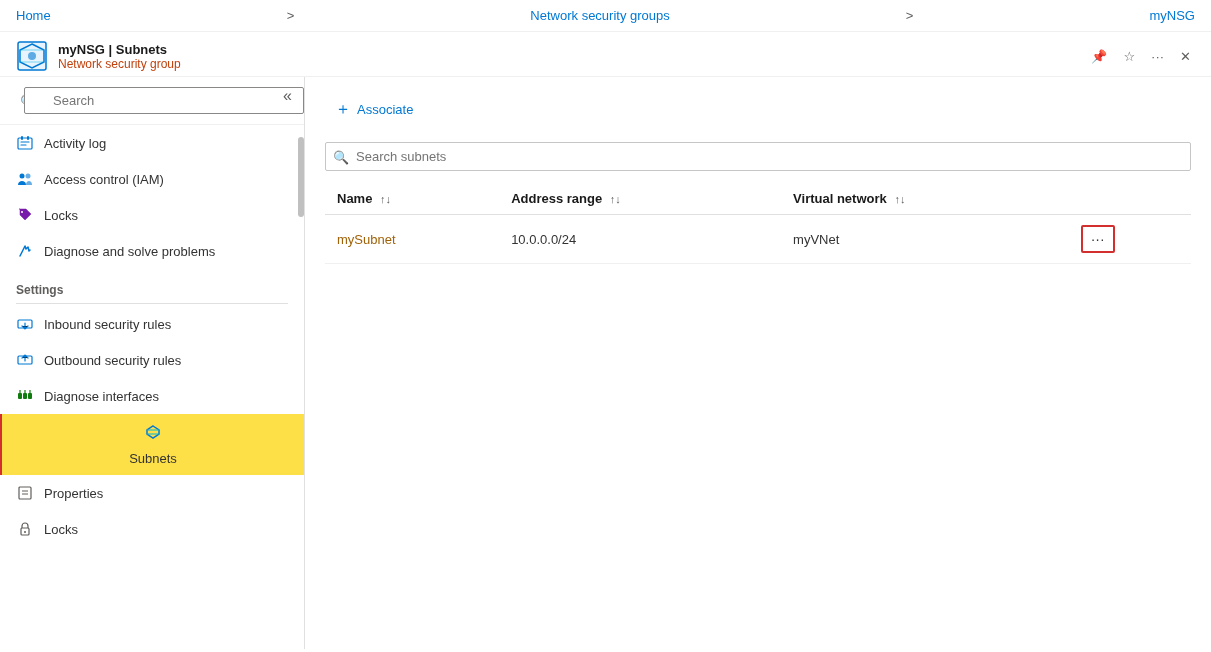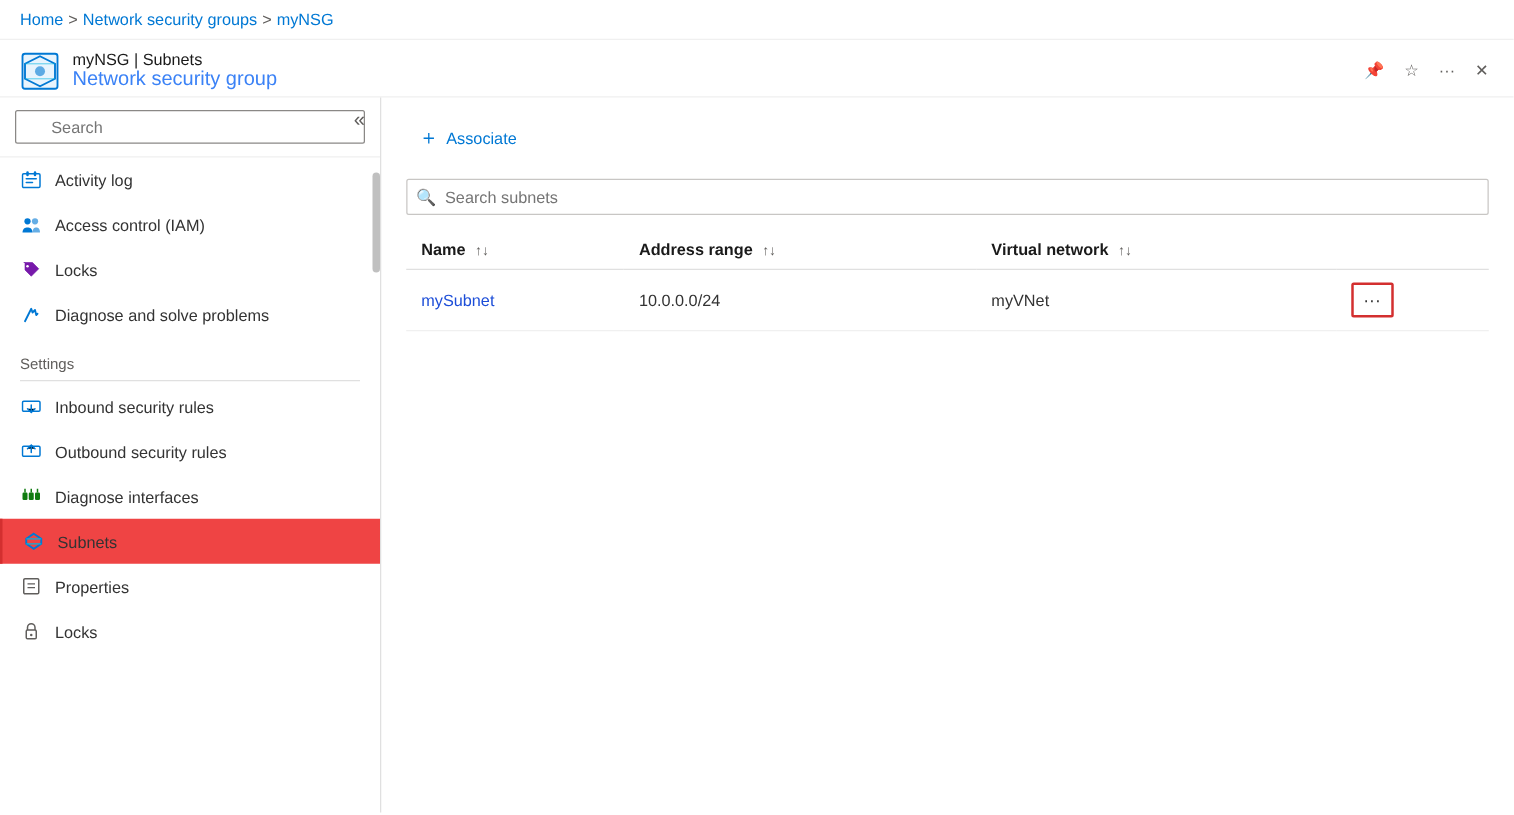--- a/index.html
+++ b/index.html
@@ -2,66 +2,67 @@
 <html><head>
   <meta charset="utf-8">
   <style>
     * { box-sizing: border-box; margin: 0; padding: 0; font-family: 'Segoe UI', Arial, sans-serif; font-size: 13px; }
     body { background: #fff; color: #333; width: 1211px; height: 652px; overflow: hidden; }
 
     
     .breadcrumb {
       display: flex; align-items: center; padding: 8px 16px; font-size: 12px; color: #0078d4;
       border-bottom: 1px solid #f0f0f0;
+      justify-content: space-between;
     }
     .breadcrumb span { color: #605e5c; margin: 0 4px; }
     .breadcrumb a { color: #0078d4; text-decoration: none; cursor: pointer; }
 
     
     .page-header {
       display: flex; align-items: center; padding: 8px 16px 4px 16px; border-bottom: 1px solid #f0f0f0; position: relative;
     }
     .header-icon {
       width: 32px; height: 32px; margin-right: 10px; display: flex; align-items: center; justify-content: center;
     }
     .header-title-group { flex: 1; }
-    .header-title { font-size: 20px; font-weight: 400; color: #1a1a1a; display: flex; align-items: center; gap: 8px; }
-    .header-subtitle { font-size: 16px; color: #3b82f6; }
+    .header-title { font-size: 20px; font-weight: 700; color: #1a1a1a; display: flex; align-items: center; gap: 8px; }
+    .header-subtitle { font-size: 12px; color: #c2410c; }
     .header-actions { display: flex; align-items: center; gap: 8px; }
     .icon-btn { background: none; border: none; cursor: pointer; color: #605e5c; font-size: 16px; padding: 4px; display: flex; align-items: center; }
     .close-btn { font-size: 18px; color: #605e5c; }
 
     
     .main-layout { display: flex; height: calc(652px - 80px); }
 
     
     .sidebar {
       width: 305px; min-width: 305px; border-right: 1px solid #e0e0e0; display: flex; flex-direction: column; overflow-y: auto; position: relative;
     }
     .sidebar-search {
       padding: 10px 12px; border-bottom: 1px solid #f0f0f0;
     }
     .sidebar-search-input {
       width: 100%; border: 1px solid #8a8886; border-radius: 2px; padding: 5px 8px 5px 28px;
-      font-size: 13px; color: #333; background: #fff; outline: none; position: relative;
+      font-size: 13px; color: #333; background: #fff; outline: none; position: relative; margin-left: 12px;
     }
     .search-wrapper { position: relative; }
     .search-icon-inner {
       position: absolute; left: 8px; top: 50%; transform: translateY(-50%); color: #605e5c; font-size: 13px; pointer-events: none;
     }
     .collapse-btn {
       position: absolute; right: 12px; top: 10px; background: none; border: none; cursor: pointer; color: #605e5c; font-size: 16px;
     }
     .nav-item {
       display: flex; align-items: center; gap: 10px; padding: 9px 16px; cursor: pointer; color: #333;
     }
     .nav-item.active { background: #f0f0f0; border-left: 2px solid #0078d4; }
     .nav-icon { width: 18px; height: 18px; display: flex; align-items: center; justify-content: center; font-size: 15px; flex-shrink: 0; }
     .section-label {
-      font-size: 12px; font-weight: 400; color: #605e5c; padding: 14px 16px 4px 16px; text-transform: none;
+      font-size: 12px; font-weight: 700; color: #605e5c; padding: 14px 16px 4px 16px; text-transform: none;
     }
     .section-divider { border: none; border-top: 1px solid #e0e0e0; margin: 2px 16px; }
 
     
     .sidebar-scrollbar {
       position: absolute; right: 0; top: 60px; width: 6px; height: 80px; background: #c0c0c0; border-radius: 3px;
     }
 
     
     .content { flex: 1; display: flex; flex-direction: column; padding: 16px 20px; overflow: auto; }
@@ -83,32 +84,32 @@
     
     .data-table { width: 100%; border-collapse: collapse; }
     .data-table th {
       text-align: left; font-weight: 600; font-size: 13px; color: #1a1a1a;
       padding: 8px 12px; border-bottom: 1px solid #e0e0e0; white-space: nowrap;
     }
     .data-table th .sort-icon { color: #605e5c; font-size: 11px; margin-left: 4px; }
     .data-table td {
       padding: 10px 12px; border-bottom: 1px solid #f0f0f0; font-size: 13px; color: #333;
     }
-    .data-table .row-link { color: #1d4ed8; cursor: pointer; text-decoration: none; }
+    .data-table .row-link { color: #a16207; cursor: pointer; text-decoration: none; }
 
     .more-btn {
       background: none; border: 2px solid #d32f2f; cursor: pointer; padding: 4px 8px; color: #333;
       border-radius: 2px; font-size: 14px;
     }
 
     
     .nsg-icon svg { width: 32px; height: 32px; }
 
     
-    .nav-item.active { background: #ef4444; border-left: 2px solid #d32f2f !important; }
+    .nav-item.active { background: #fde047; border-left: 2px solid #d32f2f !important; flex-direction: column; }
   </style>
 </head>
 <body>
 
 <div class="breadcrumb">
   <a>Home</a>
   <span>&gt;</span>
   <a>Network security groups</a>
   <span>&gt;</span>
   <a>myNSG</a>

